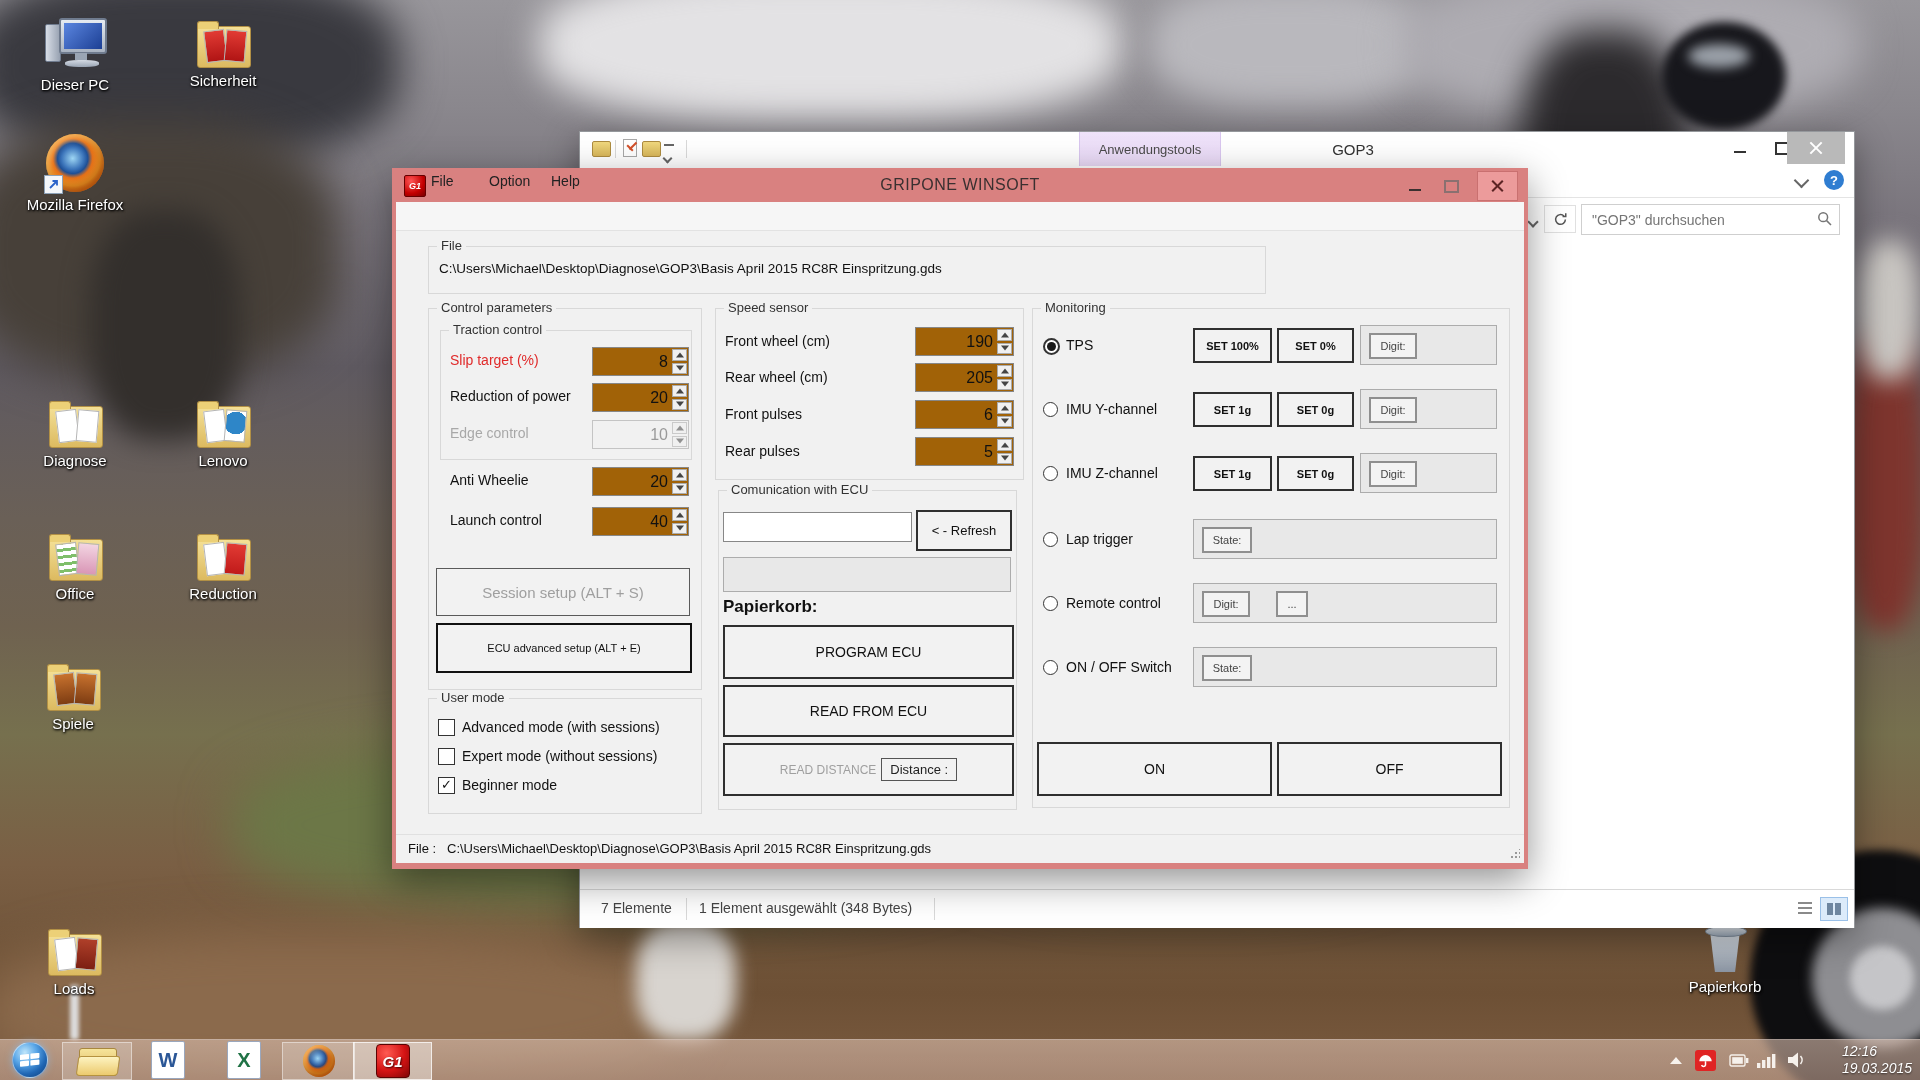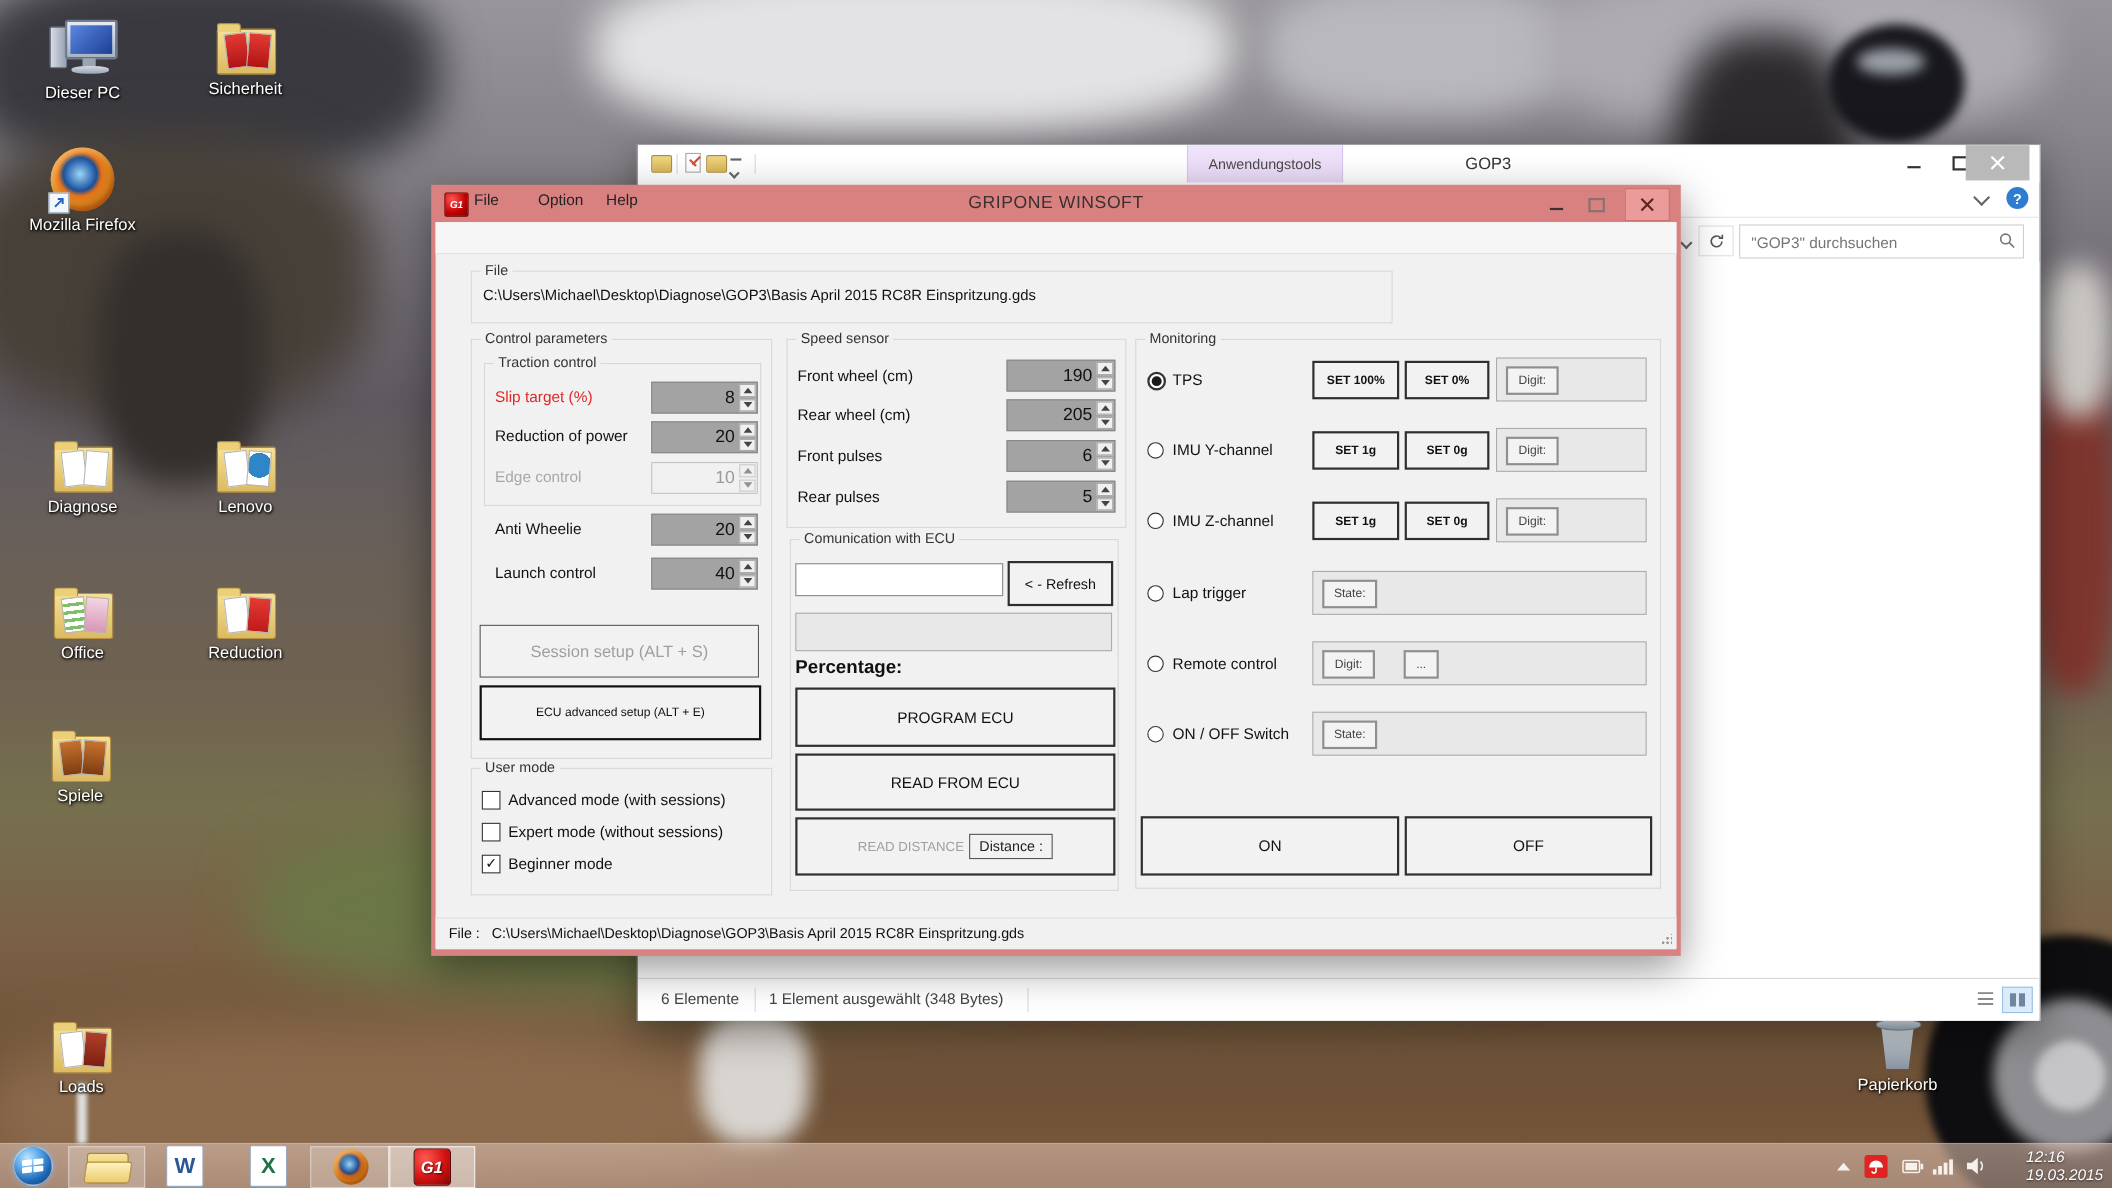--- a/index.html
+++ b/index.html
@@ -40,21 +40,21 @@
   .lnk{position:absolute;left:-2px;bottom:-2px;width:17px;height:17px;background:#f4f7fa;border:1px solid #8da2b8;display:flex;align-items:center;justify-content:center;}
   
   .binicon{position:relative;width:44px;height:52px;}
   .binbody{position:absolute;left:4px;top:8px;width:36px;height:42px;clip-path:polygon(8% 0,92% 0,78% 100%,22% 100%);
     background:linear-gradient(180deg,rgba(228,236,244,.95),rgba(142,156,174,.9));border-radius:2px;}
   .binrim{position:absolute;left:2px;top:4px;width:40px;height:9px;background:linear-gradient(180deg,#eef3f8,#9fadbd);border:1px solid #7e8c9c;border-radius:50%;}
   
   .gb{position:absolute;border:1px solid #d8d8d8;}
   .gb .lbl{position:absolute;top:-9px;left:8px;background:#f1f1f1;padding:0 4px;font-size:13px;color:#333;line-height:16px;white-space:nowrap;}
   .glabel{position:absolute;font-size:14px;color:#111;white-space:nowrap;}
-  .spin{position:absolute;display:flex;background:#a3a3a3;border:1px solid #878787;height:27px;}
+  .spin{position:absolute;display:flex;background:#a16207;border:1px solid #878787;height:27px;}
   .spin input{flex:1;min-width:0;border:0;outline:0;text-align:right;font-size:16px;padding:0 3px;background:transparent;color:#111;font-family:inherit;}
   .spin .sb{width:17px;display:flex;flex-direction:column;}
   .spin .sb span{flex:1;background:#f0f0f0;border:1px solid #ababab;position:relative;margin:1px;}
   .spin .sb .up::after{content:"";position:absolute;left:50%;top:50%;transform:translate(-50%,-50%);border:4px solid transparent;border-top:0;border-bottom:5px solid #444;}
   .spin .sb .dn::after{content:"";position:absolute;left:50%;top:50%;transform:translate(-50%,-50%);border:4px solid transparent;border-bottom:0;border-top:5px solid #444;}
   .spin.dis{background:#f1f1f1;border-color:#c4c4c4;}
   .spin.dis input{color:#9a9a9a;}
   .spin.dis .sb span{opacity:.55;}
   .btn{position:absolute;background:#f2f2f2;border:2px solid #2f2f2f;color:#111;display:flex;align-items:center;justify-content:center;font-size:14px;white-space:nowrap;cursor:default;}
   .btn.thin{border-width:1px;border-color:#5a5a5a;}
@@ -277,21 +277,21 @@
     <div class="a" style="left:1001px;top:72px;width:257px;height:29px;background:#fff;border:1px solid #cfcfcf;">
       <input style="position: absolute; left: 8px; top: 0px; width: 215px; height: 27px; border: 0px; outline: 0px; font-size: 14px; color: rgb(85, 85, 85); font-family: inherit; background: transparent;" placeholder="&quot;GOP3&quot; durchsuchen">
       <svg width="16" height="16" viewBox="0 0 16 16" style="position:absolute;right:6px;top:6px;">
         <circle cx="6.2" cy="6.2" r="4.4" fill="none" stroke="#767676" stroke-width="1.5"></circle>
           <path d="M9.6 9.6 L14 14" stroke="#767676" stroke-width="1.5"></path>
       </svg>
     </div>
     <div class="a" style="left:0;top:106px;width:1274px;height:651px;background:#fff;"></div>
 
     <div class="a" style="left:0;top:757px;width:1274px;height:38px;background:#fff;border-top:1px solid #d9d9d9;">
-      <span class="a" style="left:21px;top:10px;font-size:14px;color:#444;">6 Elemente</span>
+      <span class="a" style="left:21px;top:10px;font-size:14px;color:#444;">7 Elemente</span>
       <span class="sep" style="left:106px;top:8px;height:22px;"></span>
       <span class="a" style="left:119px;top:10px;font-size:14px;color:#444;">1 Element ausgewählt (348 Bytes)</span>
       <span class="sep" style="left:354px;top:8px;height:22px;"></span>
       <div class="a" style="left:1212px;top:7px;width:26px;height:22px;display:flex;align-items:center;justify-content:center;">
         <span style="display:block;width:14px;height:12px;background:repeating-linear-gradient(180deg,#8a8a8a 0 2px,transparent 2px 5px);"></span>
       </div>
       <div class="a" style="left:1240px;top:7px;width:26px;height:22px;background:#dcebfa;border:1px solid #9ac0e8;display:flex;align-items:center;justify-content:center;">
         <span style="display:block;width:14px;height:12px;background:repeating-linear-gradient(90deg,#6e86a0 0 6px,transparent 6px 8px);"></span>
       </div>
     </div>
@@ -428,21 +428,21 @@
     </div>
 
     <div class="gb" style="left:326px;top:322px;width:297px;height:318px;">
       <span class="lbl">Comunication with ECU</span>
     </div>
     <input class="a" style="left: 331px; top: 344px; width: 181px; height: 28px; border: 1px solid rgb(135, 135, 135); font-size: 14px; padding: 0px 3px; font-family: inherit; outline: 0px;" value="">
     <div class="btn" style="left:524px;top:342px;width:92px;height:37px;font-size:13px;">
       <span>&lt; - Refresh</span>
     </div>
     <div class="panel" style="left:331px;top:389px;width:286px;height:33px;"></div>
-    <span class="a" style="left:331px;top:429px;font-size:17px;font-weight:bold;color:#111;">Percentage:</span>
+    <span class="a" style="left:331px;top:429px;font-size:17px;font-weight:bold;color:#111;">Papierkorb:</span>
     <div class="btn" style="left:331px;top:457px;width:287px;height:50px;">
       <span>PROGRAM ECU</span>
     </div>
     <div class="btn" style="left:331px;top:517px;width:287px;height:48px;text-align:center;">
       <span>READ FROM ECU</span>
     </div>
     <div class="btn dis" style="left:331px;top:575px;width:287px;height:49px;font-size:12px;gap:5px;">
       <span>READ DISTANCE</span>
       <span style="border:1.5px solid #555;color:#222;font-size:13px;padding:3px 8px;background:#f2f2f2;">Distance :</span>
     </div>

